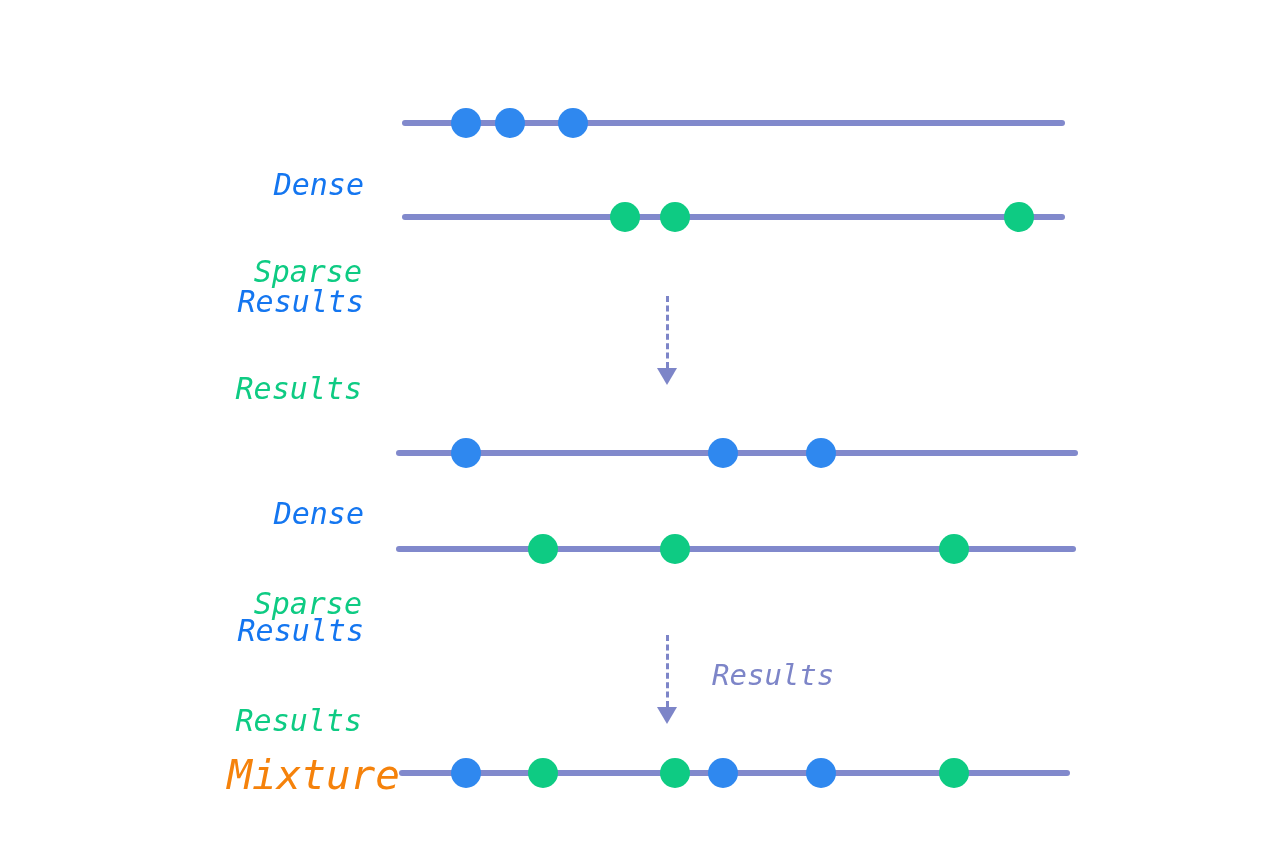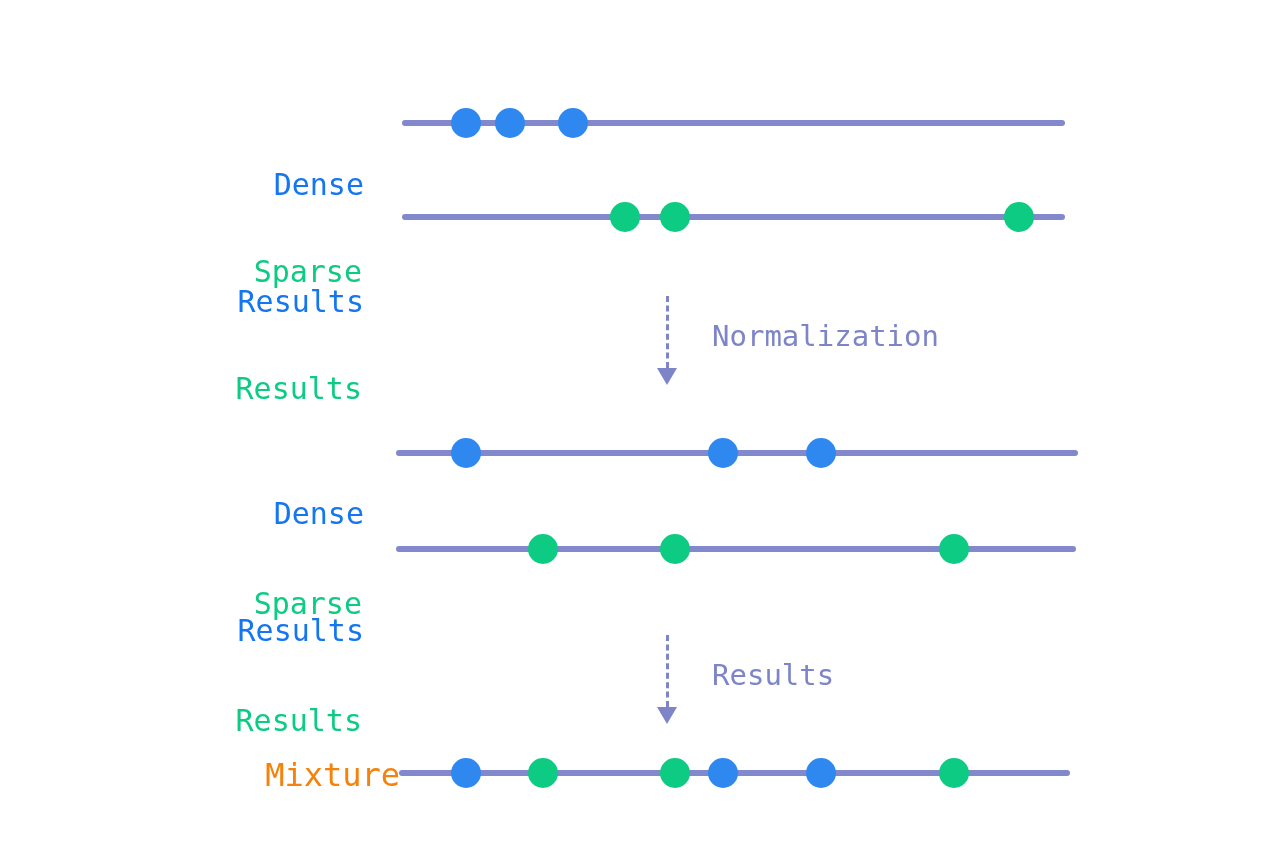--- a/index.html
+++ b/index.html
@@ -10,20 +10,21 @@
   }
   body {
     font-family: "DejaVu Sans Mono", "Liberation Mono", monospace;
   }
   #diagram-root {
     position: relative;
     width: 1280px;
     height: 867px;
     background: #ffffff;
     overflow: hidden;
+    font-style: italic;
   }
   .row-label {
     position: absolute;
     text-align: right;
     font-family: "DejaVu Sans Mono", "Liberation Mono", monospace;
     font-size: 30px;
     line-height: 39px;
     letter-spacing: 0px;
     white-space: pre;
     font-weight: 400;
@@ -64,21 +65,21 @@
     position: absolute;
     font-family: "DejaVu Sans Mono", "Liberation Mono", monospace;
     font-size: 29px;
     line-height: 34px;
     white-space: pre;
     color: #7d85c8;
   }
   .mixture-label {
     position: absolute;
     font-family: "DejaVu Sans Mono", "Liberation Mono", monospace;
-    font-size: 32px;
+    font-size: 41px;
     line-height: 38px;
     white-space: pre;
     text-align: left;
   }
 </style>
 </head>
 <body>
 
 <div id="diagram-root">
 
@@ -101,21 +102,20 @@
   <div class="axis-line" style="left:402px; top:214px; width:663px;"></div>
 
   <div class="dot" style="left:610px; top:202px; width:30px; height:30px; background:#0ecb83;"></div>
   <div class="dot" style="left:660px; top:202px; width:30px; height:30px; background:#0ecb83;"></div>
   <div class="dot" style="left:1004px; top:202px; width:30px; height:30px; background:#0ecb83;"></div>
 
   <div class="stage-arrow" style="left:666px; top:296px; height:92px;">
     <div class="dashes" style="height:72px;"></div>
     <div class="head" style="top:72px;"></div>
   </div>
-  <div class="stage-caption" style="left:712px; top:319px;">Normalization</div>
 
   <div class="row-label" style="right:916px; top:416px; color:#1476f0;">
     <span class="l1">Dense</span>
     <span class="l2">Results</span>
   </div>
 
   <div class="axis-line" style="left:396px; top:450px; width:682px;"></div>
 
   <div class="dot" style="left:451px; top:438px; width:30px; height:30px; background:#2f88ef;"></div>
   <div class="dot" style="left:708px; top:438px; width:30px; height:30px; background:#2f88ef;"></div>

